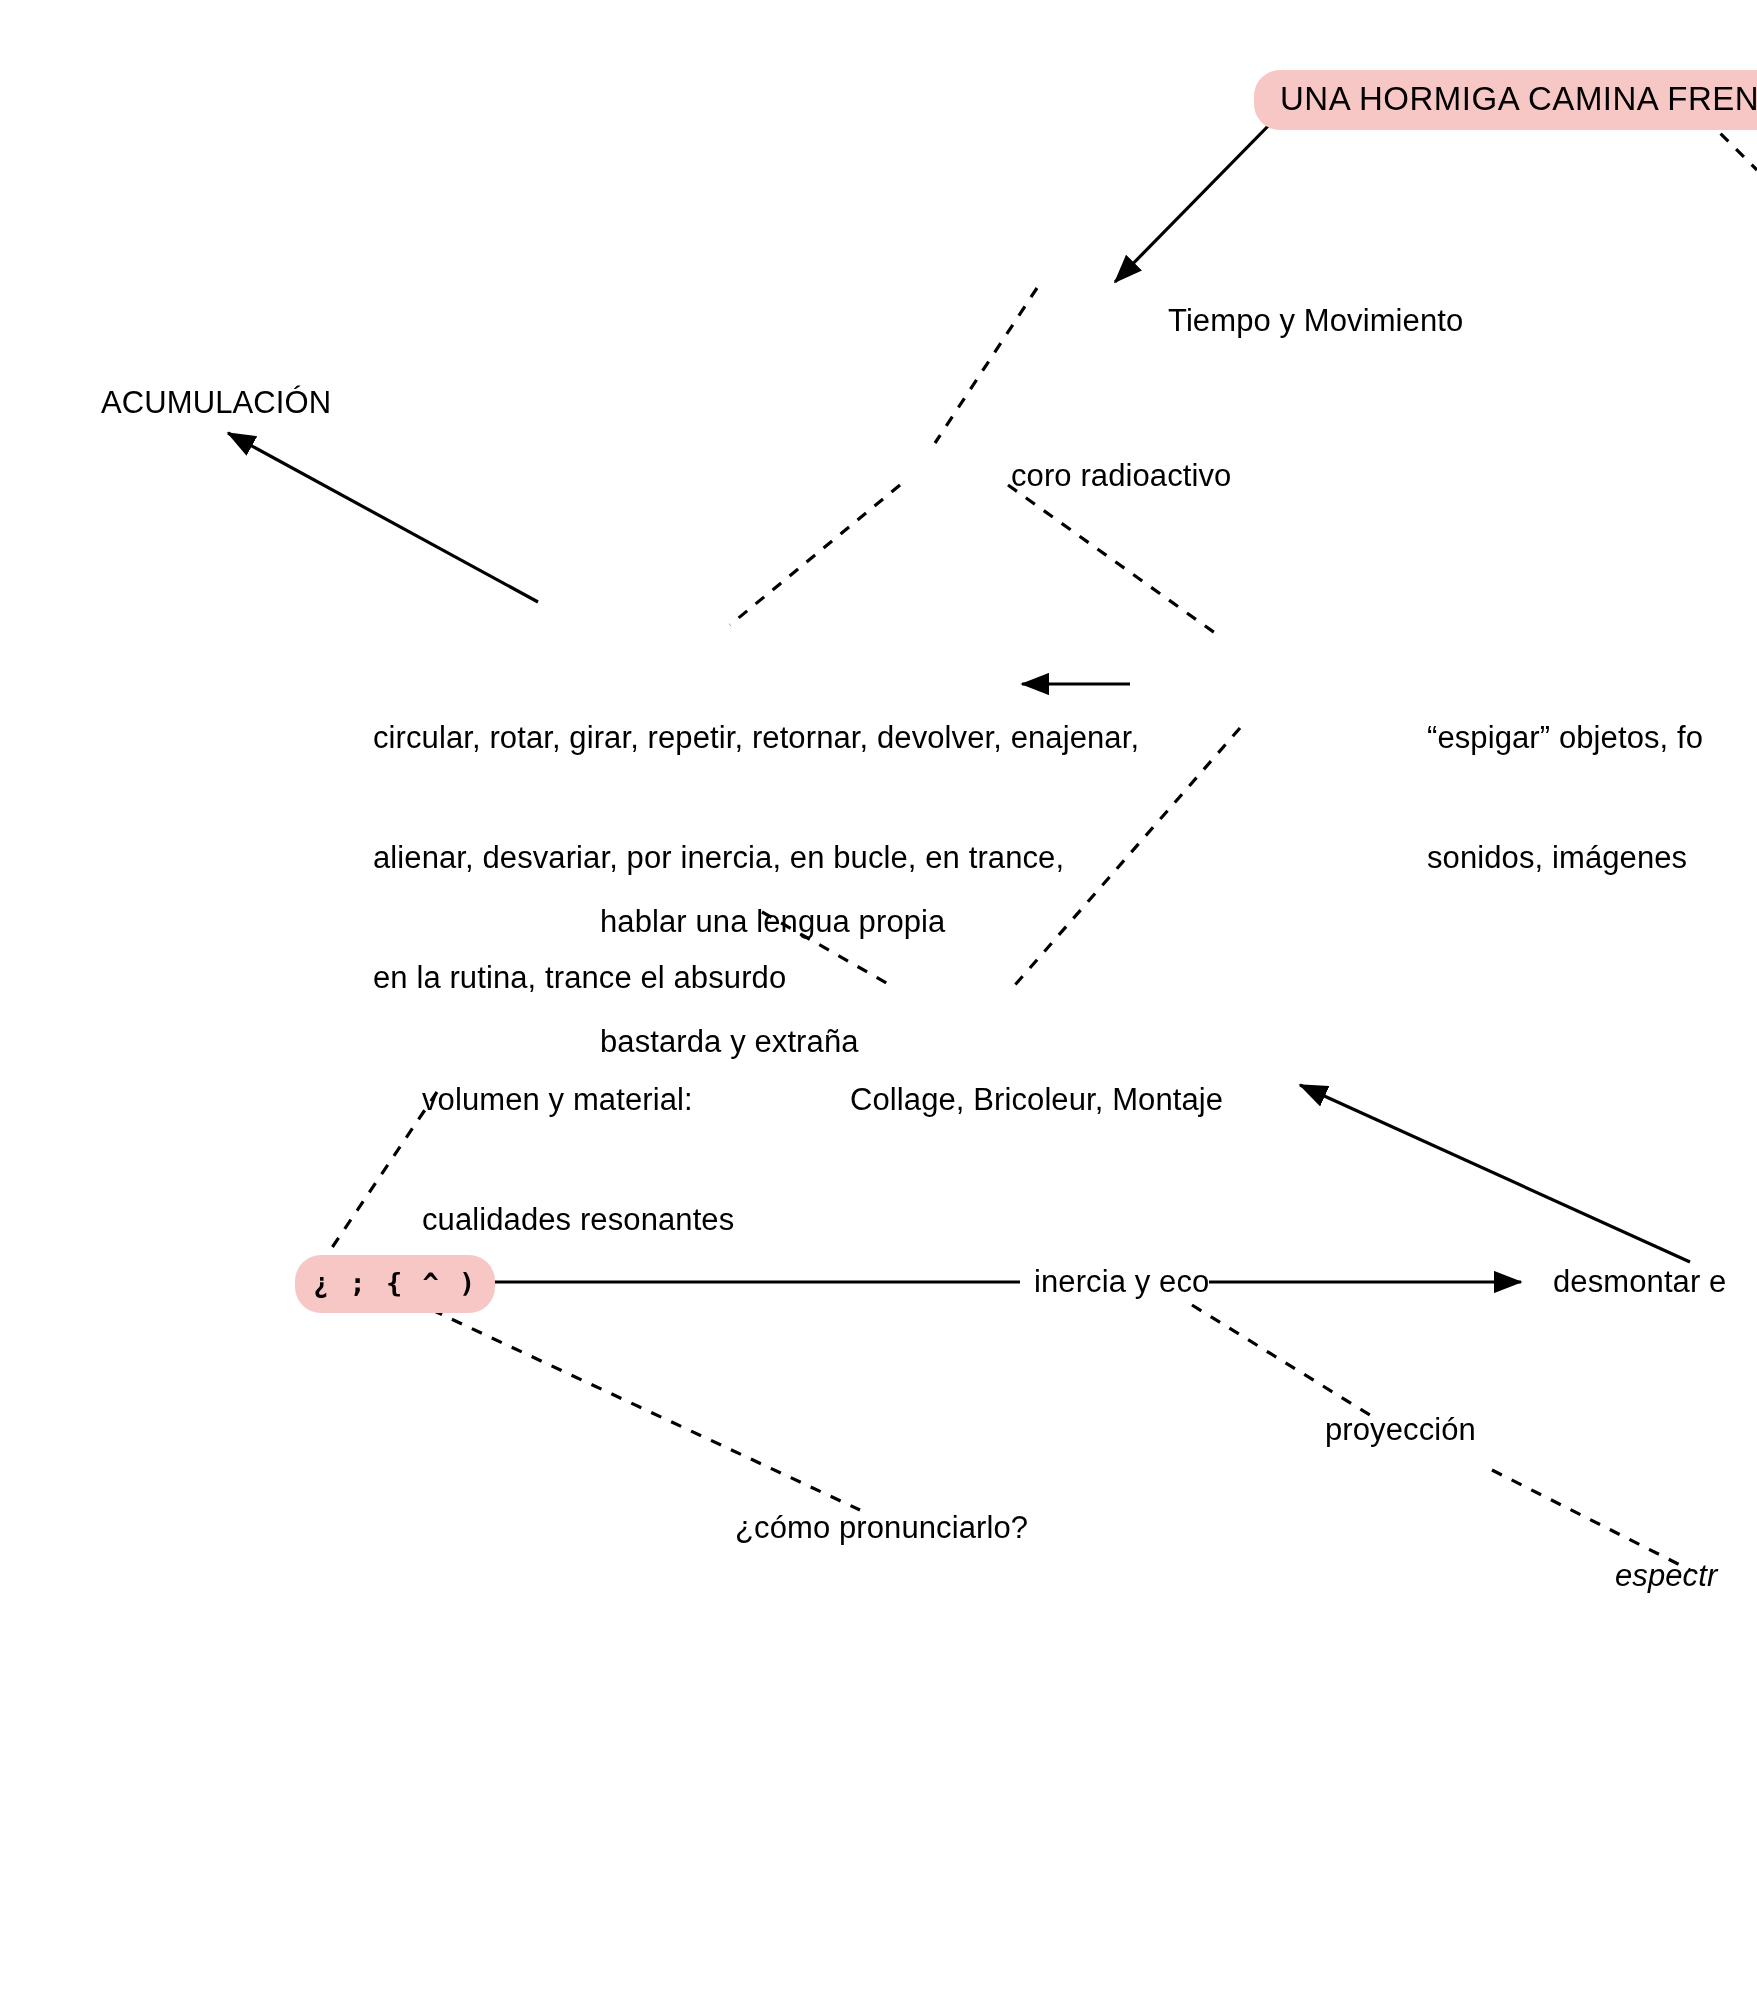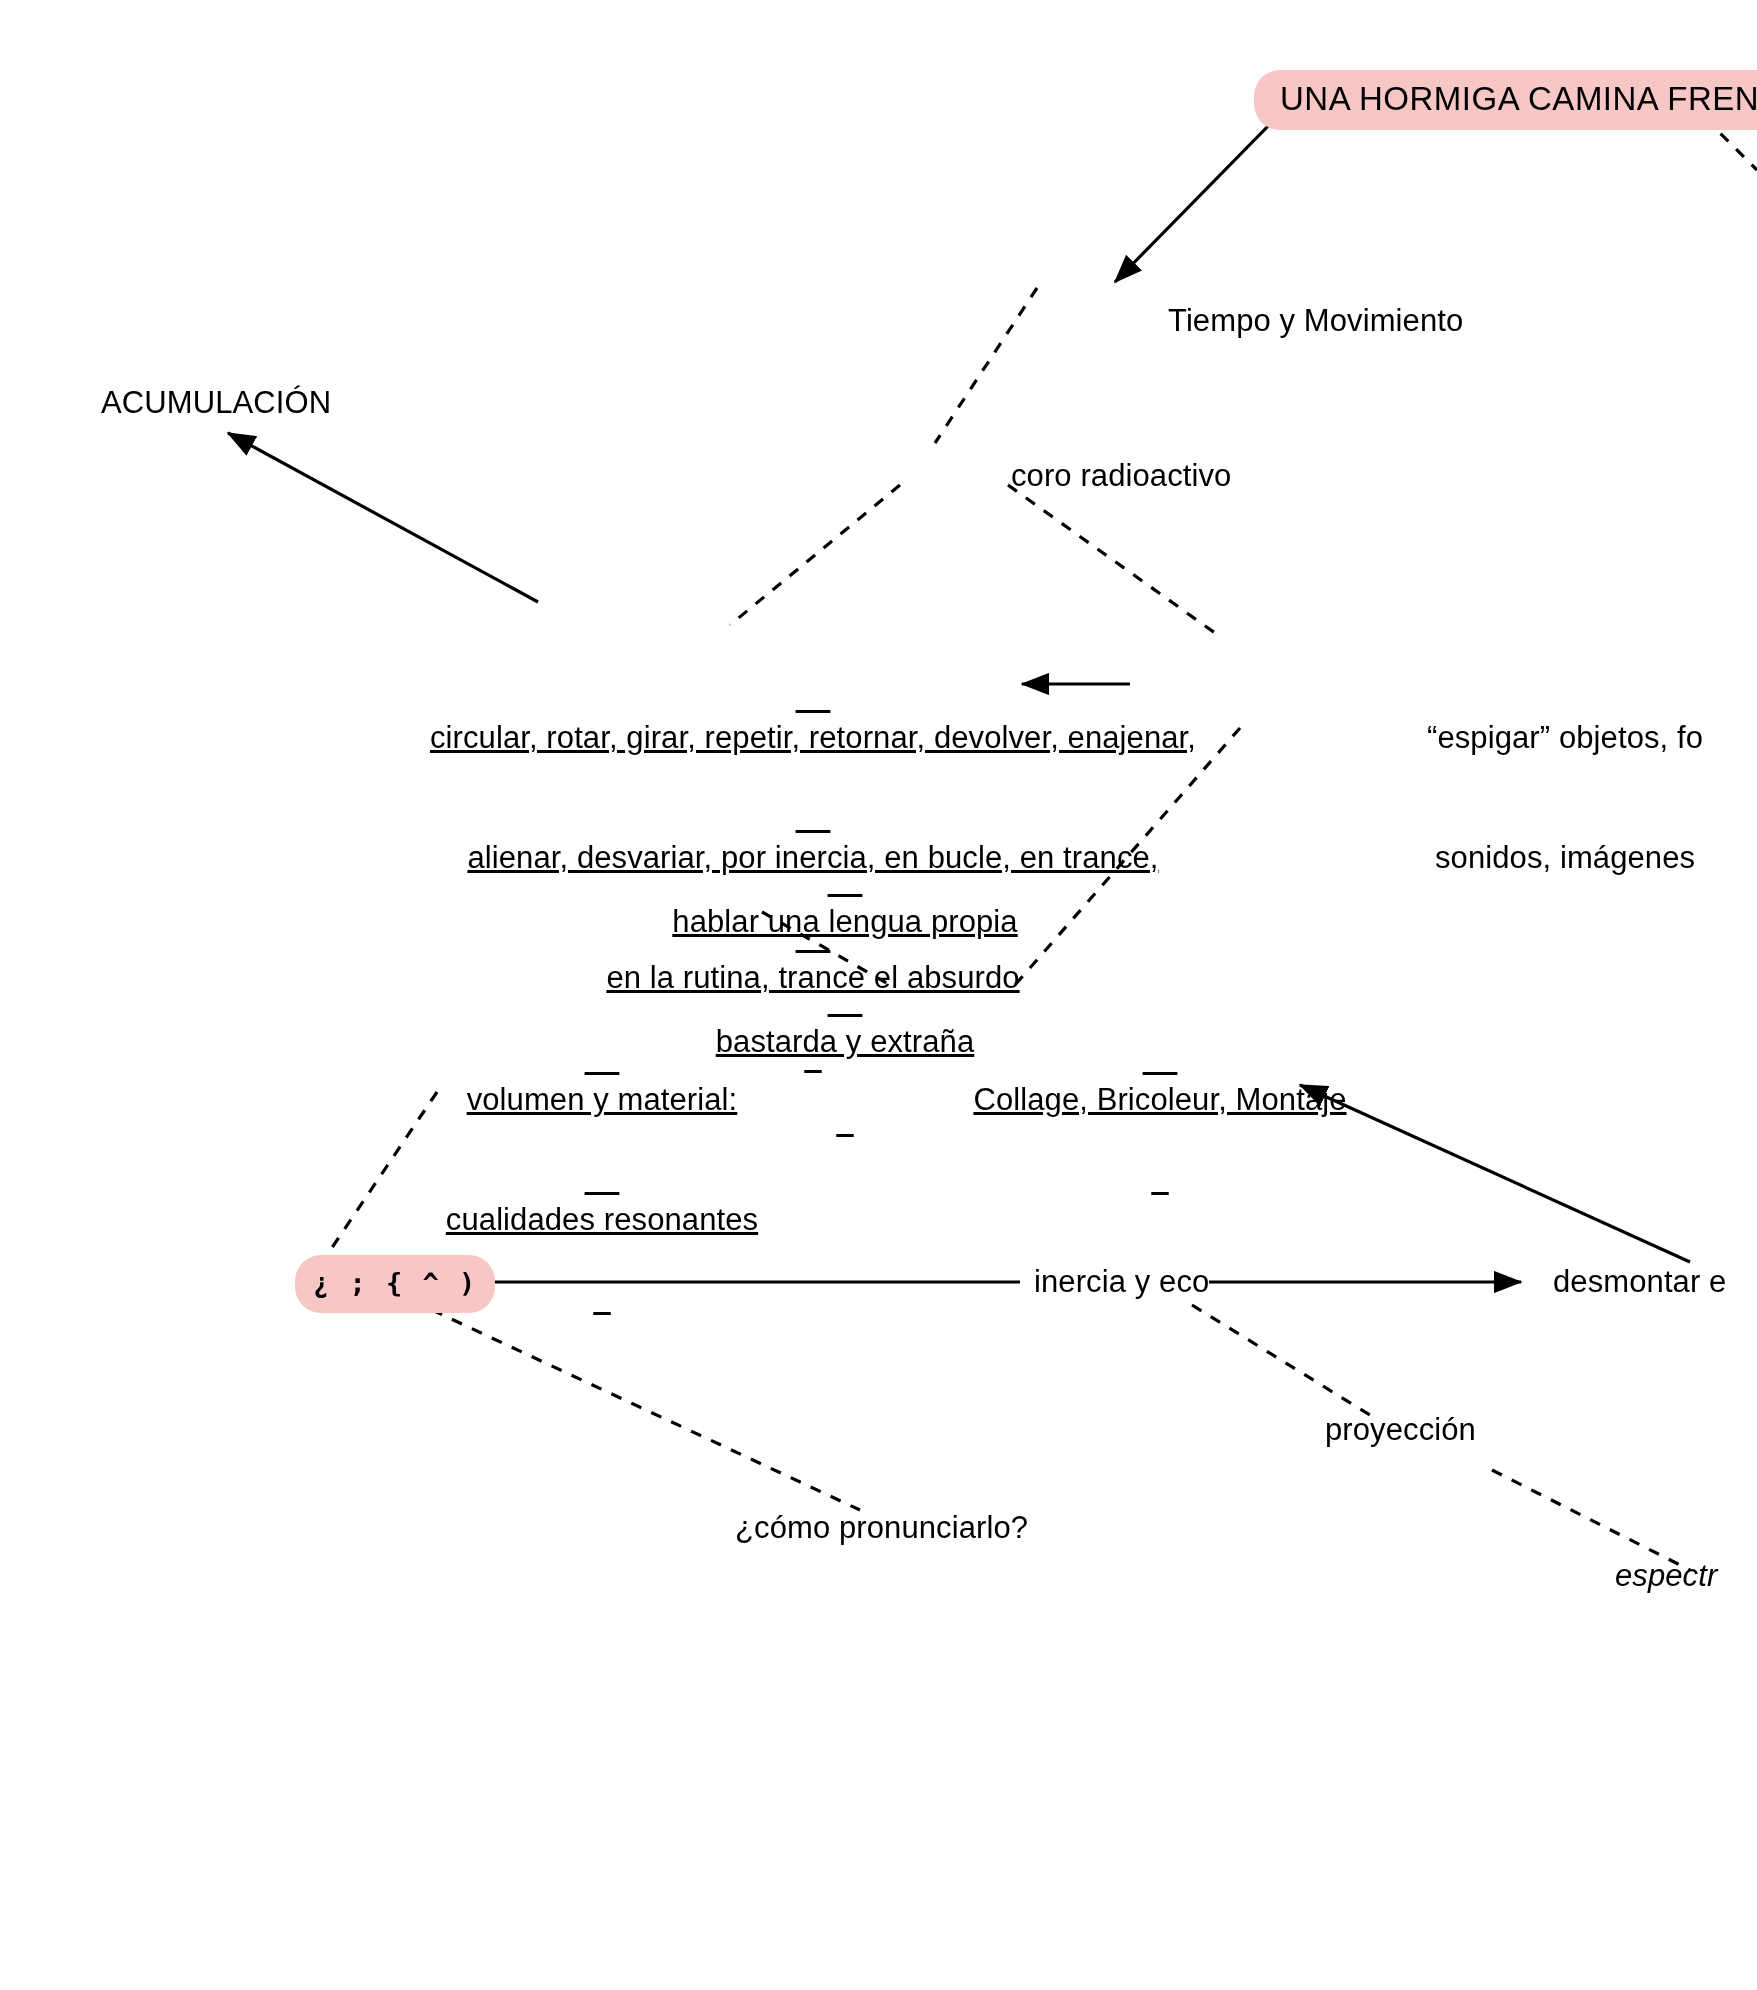--- a/index.html
+++ b/index.html
@@ -28,25 +28,23 @@
   }
   .node {
     position: absolute;
     font-size: 31px;
     line-height: 40px;
     color: #000000;
     white-space: pre;
     letter-spacing: 0.1px;
   }
   .node.center {
-    text-align: center;
-    text-decoration: underline;
   }
   .node.left {
-    text-align: center;
+    text-align: left;
   }
   .pill {
     position: absolute;
     background: #F7C7C5;
     border-radius: 26px;
     padding: 7px 22px 9px 22px;
     font-size: 31px;
     line-height: 40px;
     white-space: pre;
     color: #000000;

